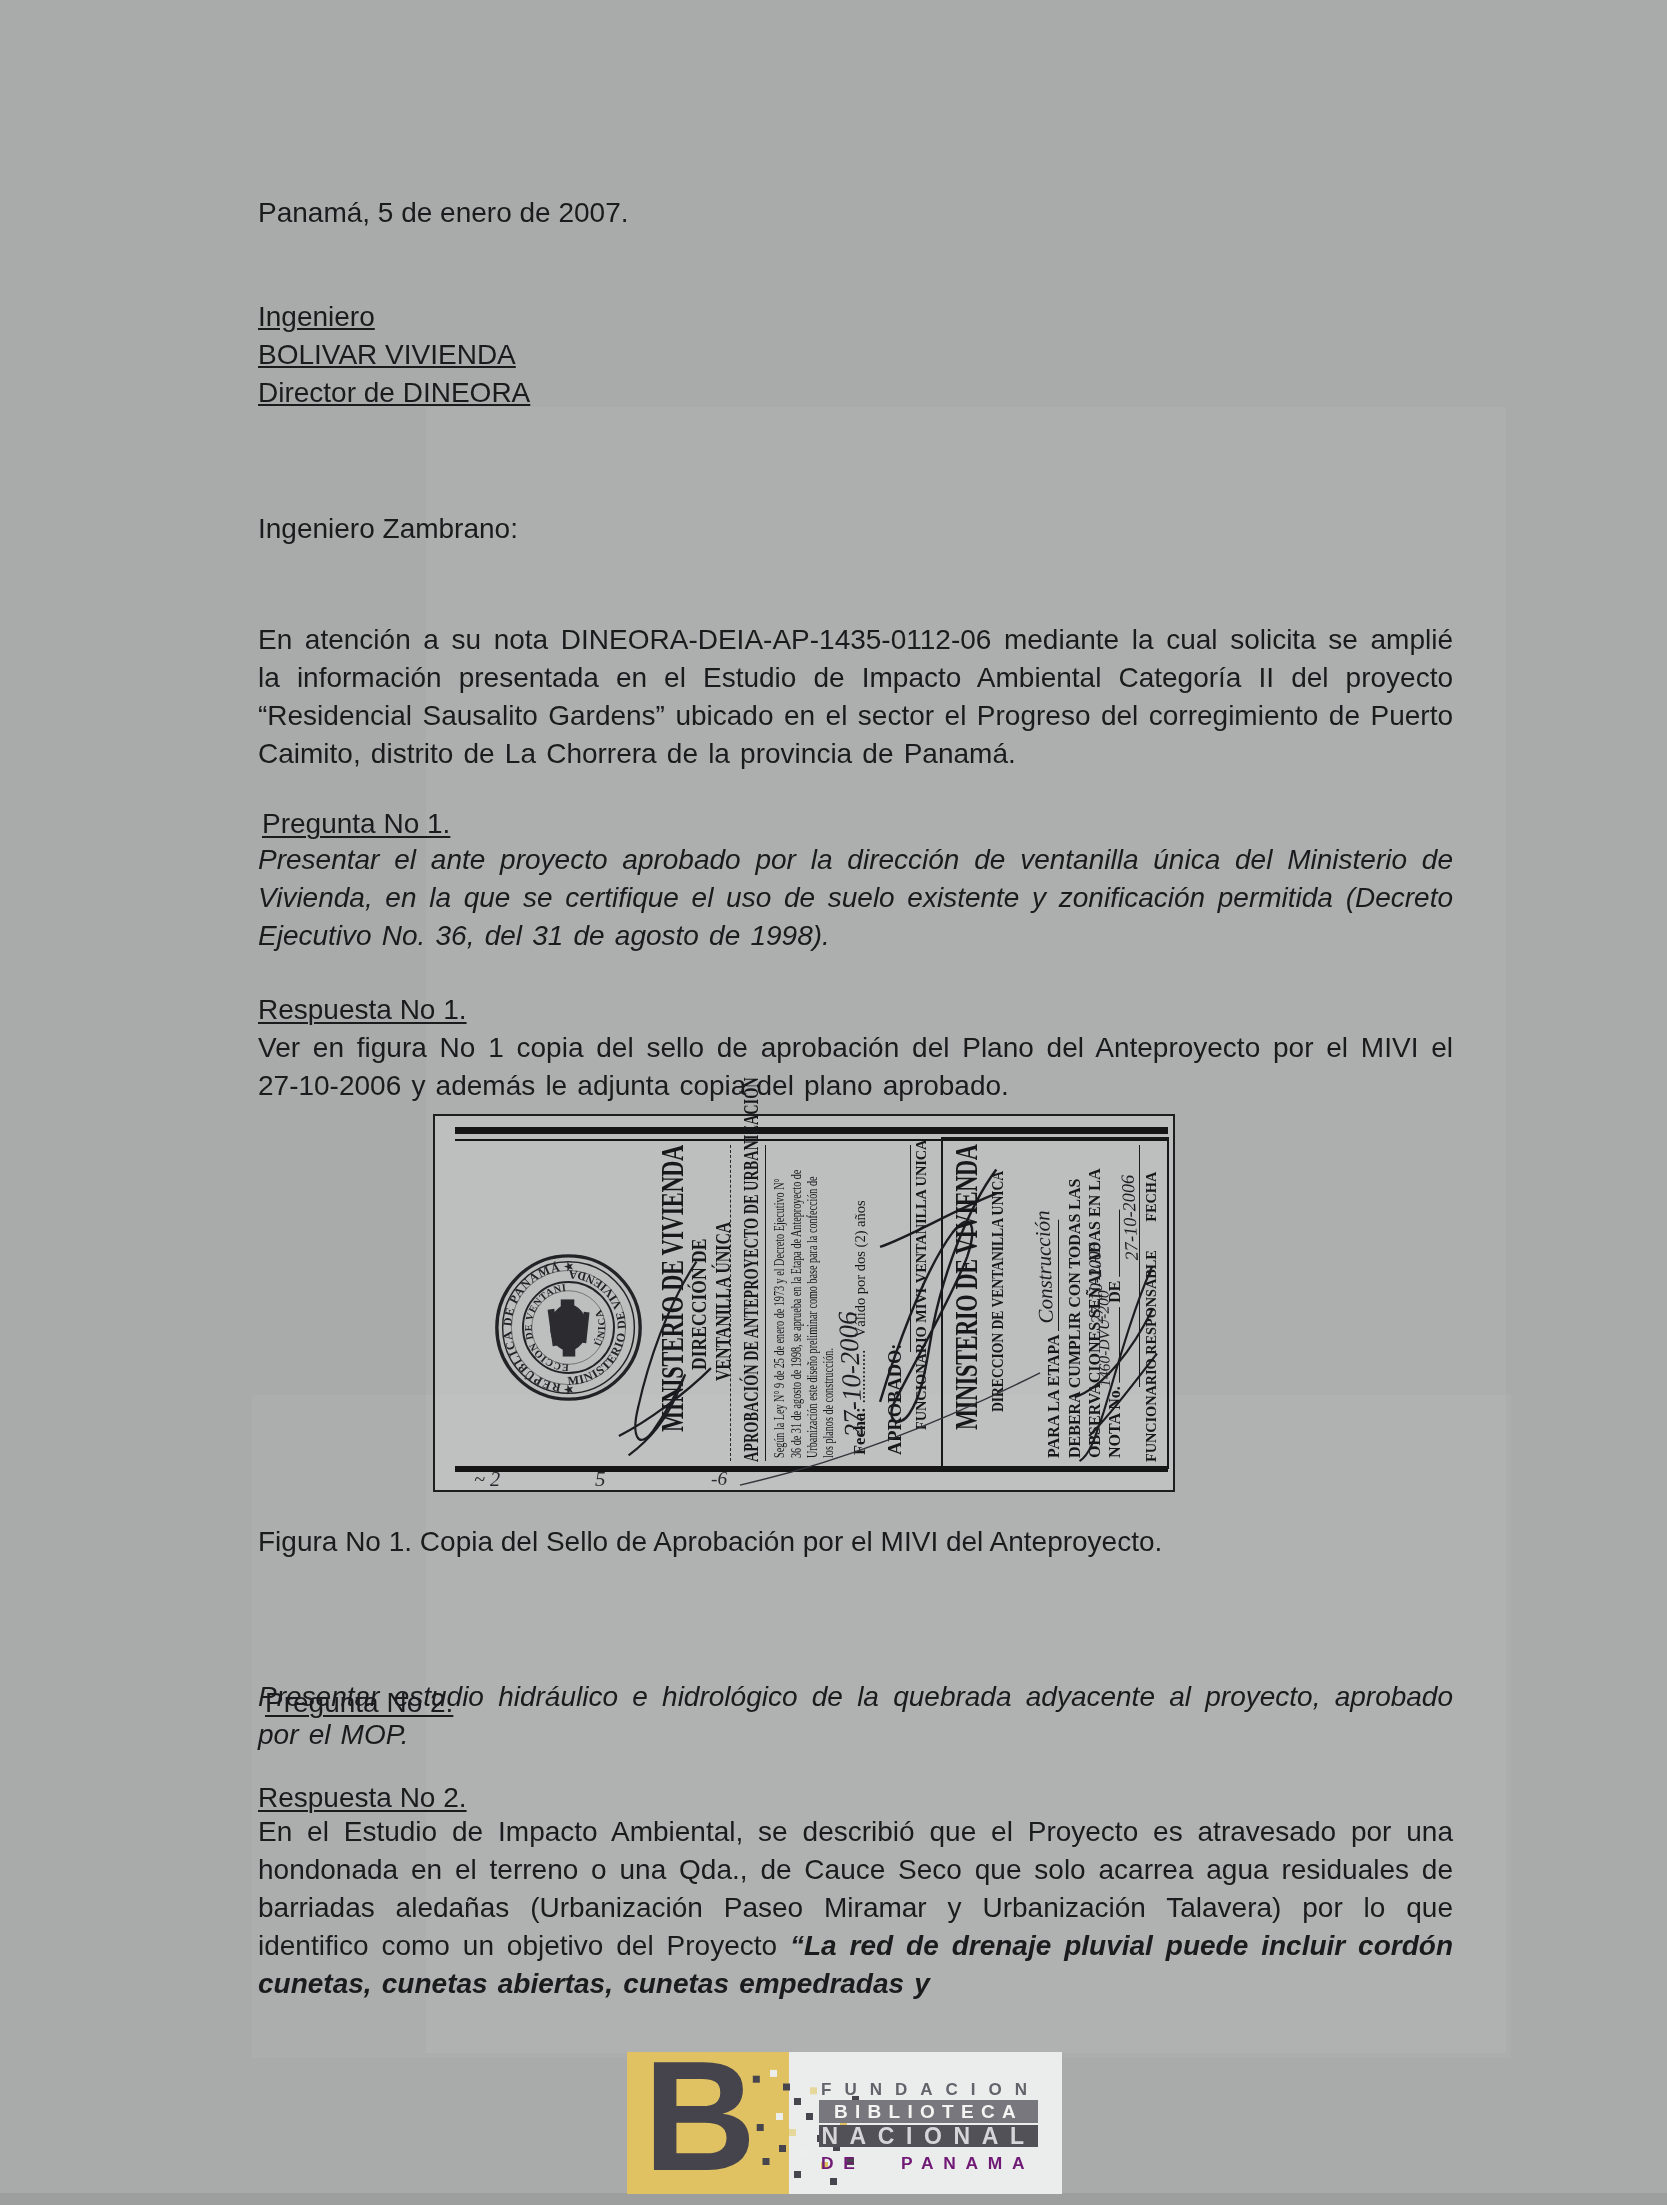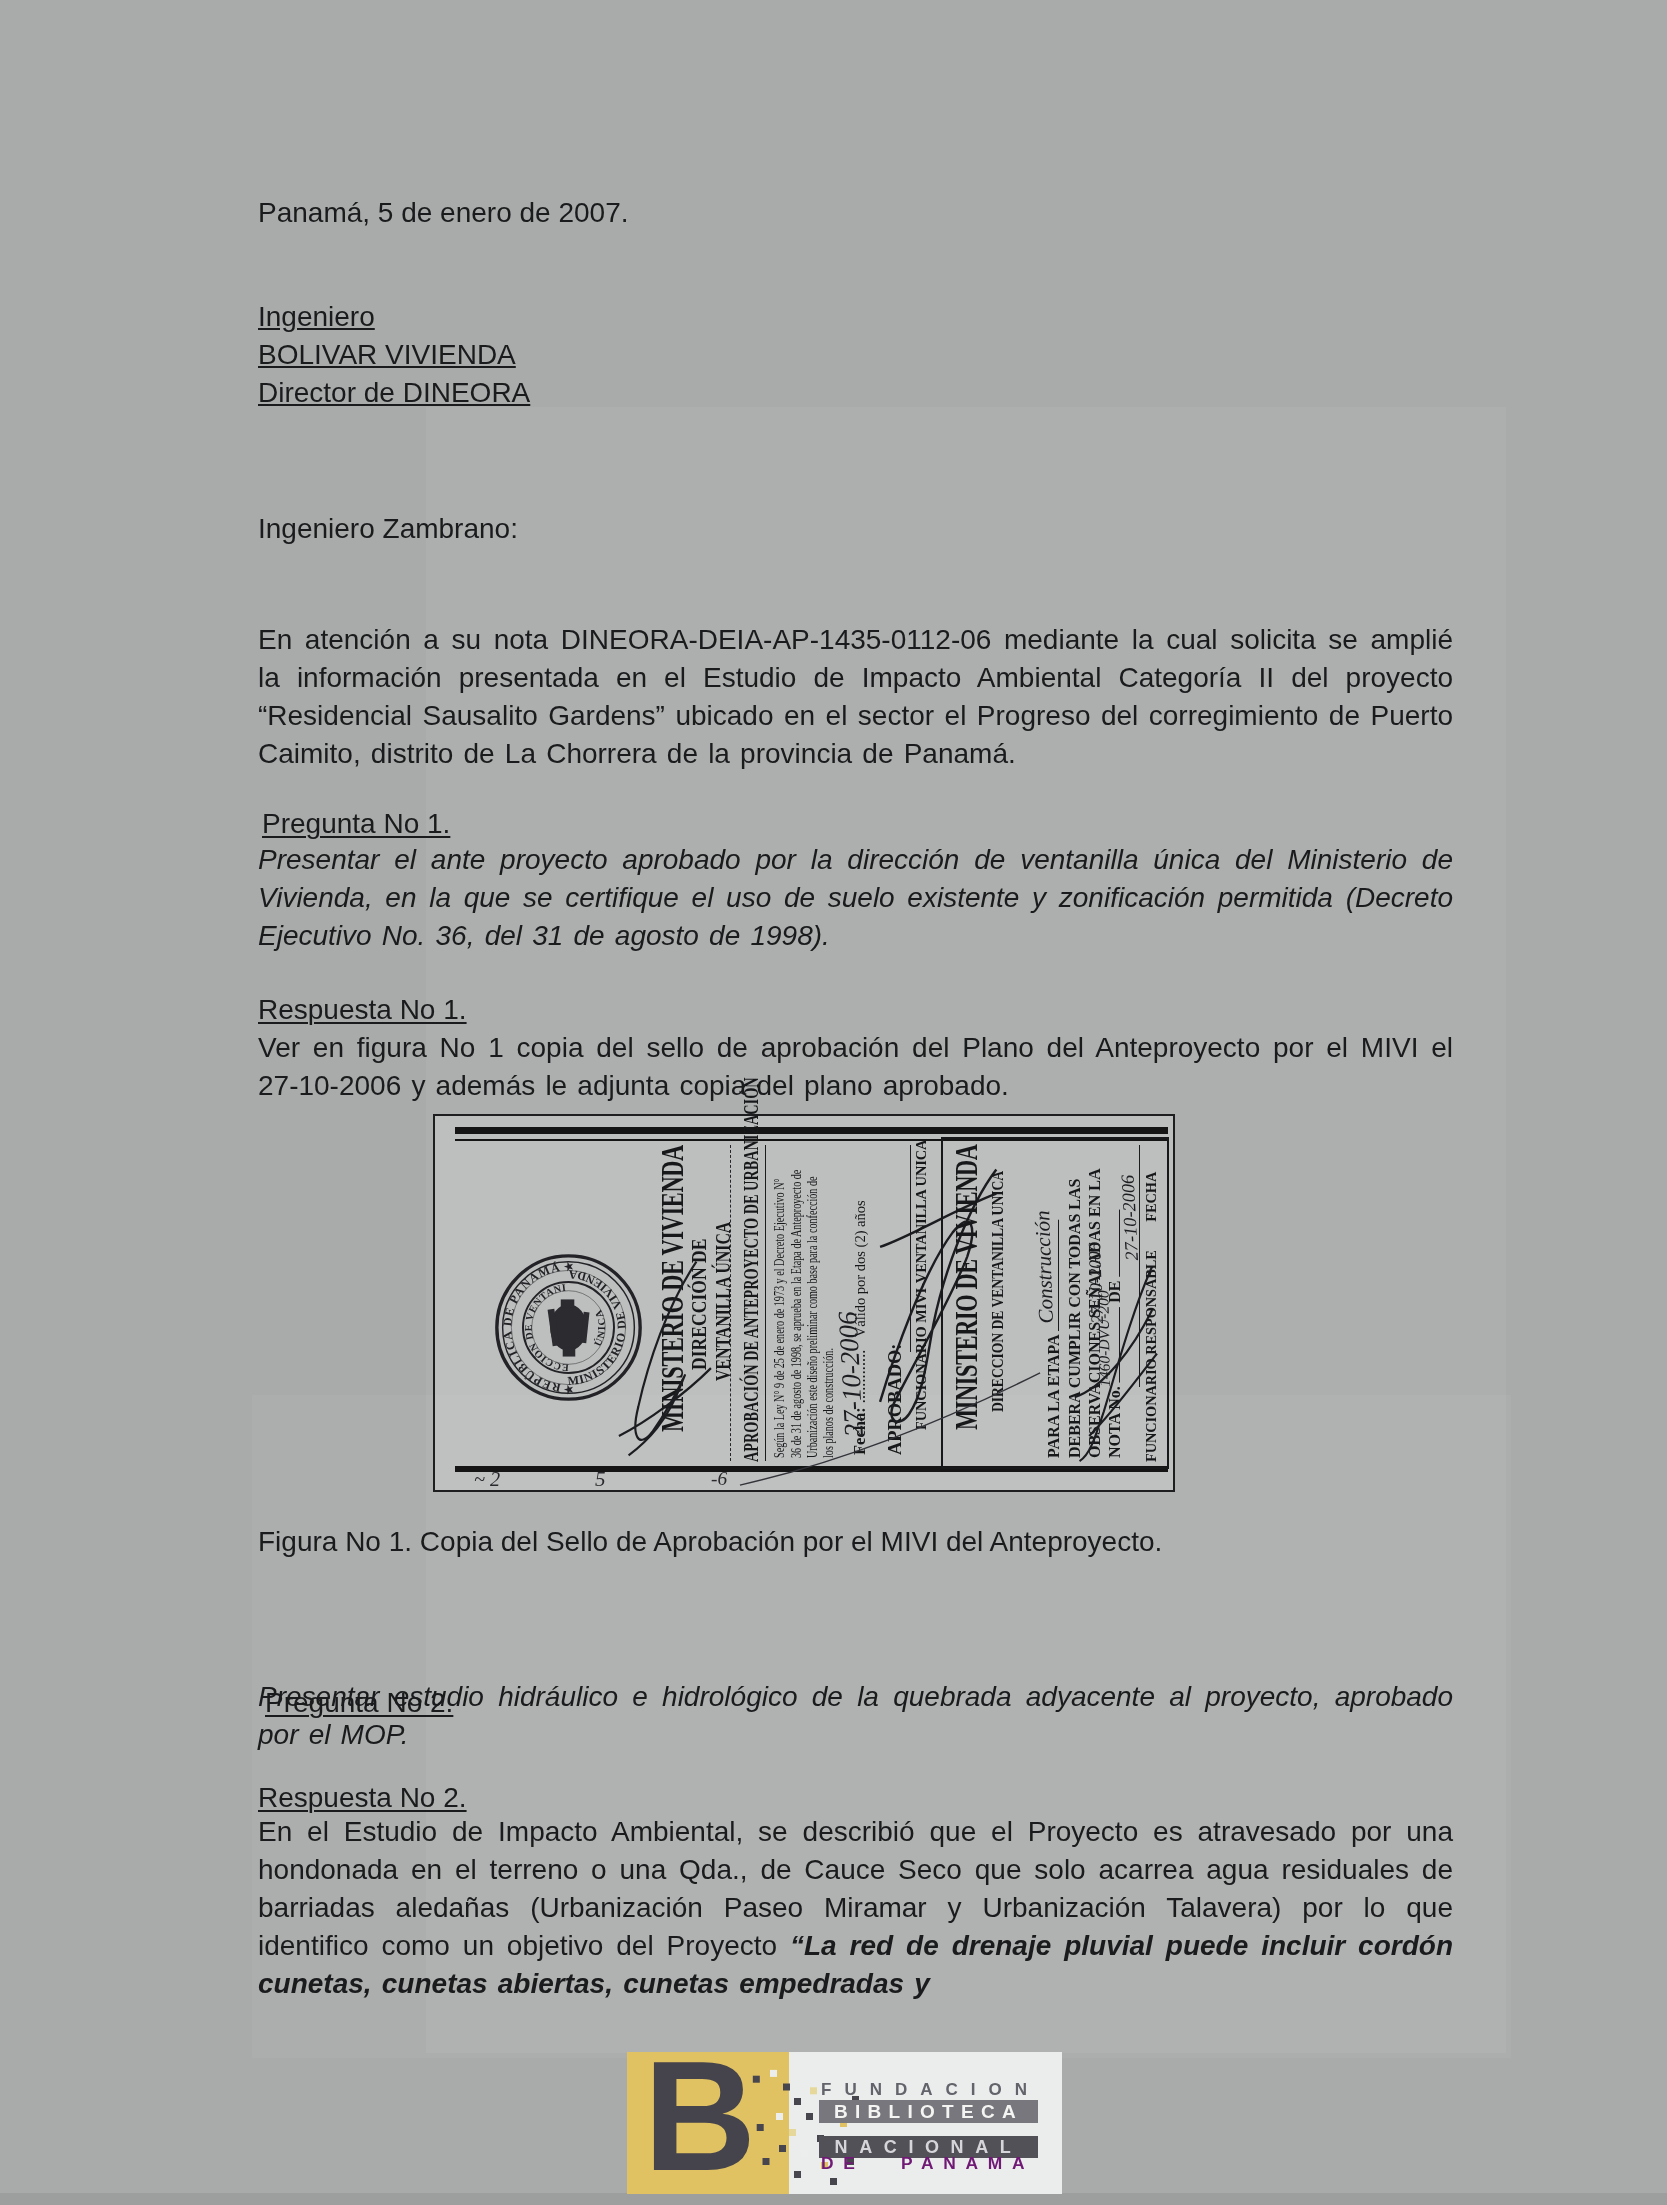--- a/index.html
+++ b/index.html
@@ -36,22 +36,22 @@
        46px 31px 0 #47454d, 28px 46px 0 #eceeed, 8.7px 57px 0 #47454d, 41px 62px 0 #e6d79a,
        58px 46px 0 #47454d, 31px 78px 0 #47454d, 53px 83px 0 #eceeed, 14.5px 91px 0 #47454d,
        69px 68px 0 #47454d, 77px 34px 0 #eceeed, 73px 95px 0 #e0c263, 46px 104px 0 #47454d,
        85px 77px 0 #47454d, 92px 53px 0 #e0c263, 99px 91px 0 #47454d, 82px 111px 0 #47454d,
        62px 20.3px 0 #e6d79a, 104px 29px 0 #47454d;}
   .fund{position:absolute;left:194px;top:28px;font-size:17px;font-weight:bold;
         letter-spacing:13px;color:#63636b;font-family:"Liberation Sans",sans-serif;}
   .bar1{position:absolute;left:192px;top:48px;width:219px;height:23px;background:#77777d;
         font-size:19px;font-weight:bold;letter-spacing:7.3px;color:#f4f4f2;
         display:flex;align-items:center;justify-content:center;}
-  .bar2{position:absolute;left:192px;top:84px;width:219px;height:22px;background:#515157;
-        font-size:18px;font-weight:bold;letter-spacing:11.6px;color:#d6d6da;
+  .bar2{position:absolute;left:192px;top:73px;width:219px;height:22px;background:#515157;
+        font-size:23px;font-weight:bold;letter-spacing:11.6px;color:#d6d6da;
         display:flex;align-items:center;justify-content:center;}
   .depan{position:absolute;left:194px;top:101px;font-size:17.4px;font-weight:bold;
          letter-spacing:9.7px;word-spacing:22px;color:#701a75;}
 </style>
 </head>
 <body>
 
 <div class="page">
 
   <div class="shade" style="left:426px;top:407px;width:1080px;height:1646px;background:rgba(248,250,249,0.055);"></div>

